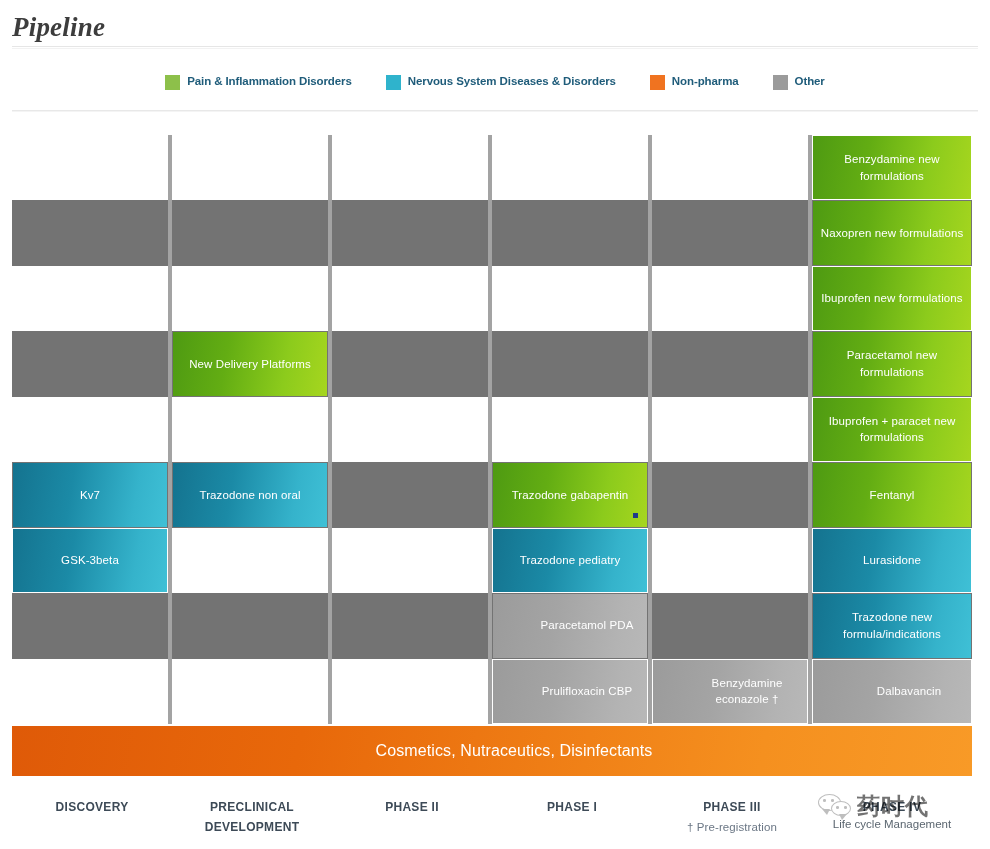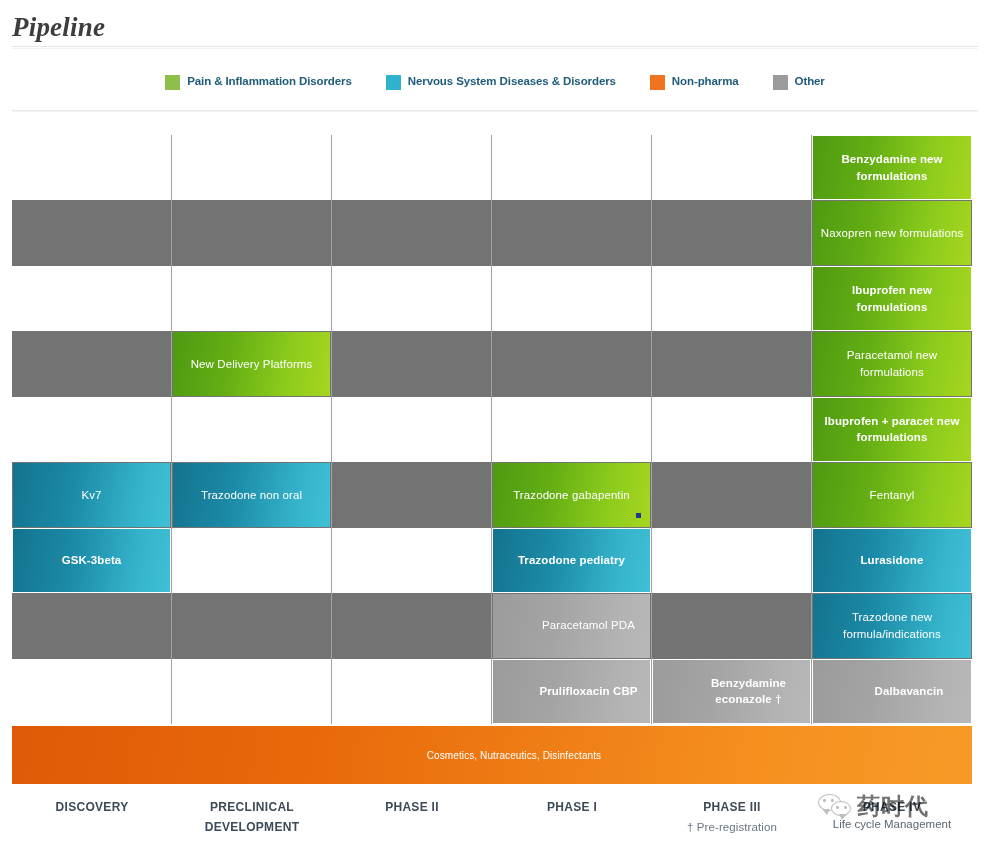--- a/index.html
+++ b/index.html
@@ -46,27 +46,27 @@
   
   .grid {
     position: absolute; left: 12px; top: 135px;
     width: 960px; height: 589px;
     display: grid;
     grid-template-columns: repeat(6, 1fr);
     grid-template-rows: repeat(9, 1fr);
   }
   .cell {
     position: relative;
-    border-right: 1px solid #a3a3a3;
+    border-right: 4px solid #a3a3a3;
     display: flex; align-items: center; justify-content: center;
     padding: 2px;
   }
   .cell.lastcol { border-right: none; }
   .cell.stripe { background: #737373; }
-  .cell.plain  { background: #ffffff; font-weight: bold; }
+  .cell.plain  { background: #ffffff; }
 
   .chip {
     position: absolute; left: 1px; right: 1px; top: 1px; bottom: 1px;
     display: flex; align-items: center; justify-content: center;
     text-align: center;
     font-size: 11.5px; color: #ffffff;
     line-height: 1.45;
     padding: 3px 6px;
     letter-spacing: .1px;
   }
@@ -75,24 +75,24 @@
   .chip.gray   { background: linear-gradient(100deg, #9b9b9b 0%, #a4a4a4 40%, #b3b3b3 80%, #b8b8b8 100%); padding-left: 40px; }
   .chip .txt { display: block; }
 
   .dot {
     position: absolute; right: 9px; bottom: 9px;
     width: 5px; height: 5px; background: #1f3a8a;
   }
 
   
   .band {
-    position: absolute; left: 12px; top: 726px; width: 960px; height: 58px;
+    position: absolute; left: 12px; top: 726px; width: 960px; height: 50px;
     background: linear-gradient(100deg, #df5a08 0%, #e8680a 30%, #f5901f 78%, #f89a27 100%);
     display: flex; align-items: center; justify-content: center;
-    color: #ffffff; font-size: 10px; letter-spacing: .1px; padding-left: 44px;
+    color: #ffffff; font-size: 16px; letter-spacing: .1px; padding-left: 44px;
   }
 
   
   .footer {
     position: absolute; left: 12px; top: 790px; width: 960px; height: 55px;
     display: grid; grid-template-columns: repeat(6, 1fr);
   }
   .foot-col { text-align: center; padding-top: 8px; }
   .foot-main {
     font-size: 12px; font-weight: bold; color: #3d4a57;

